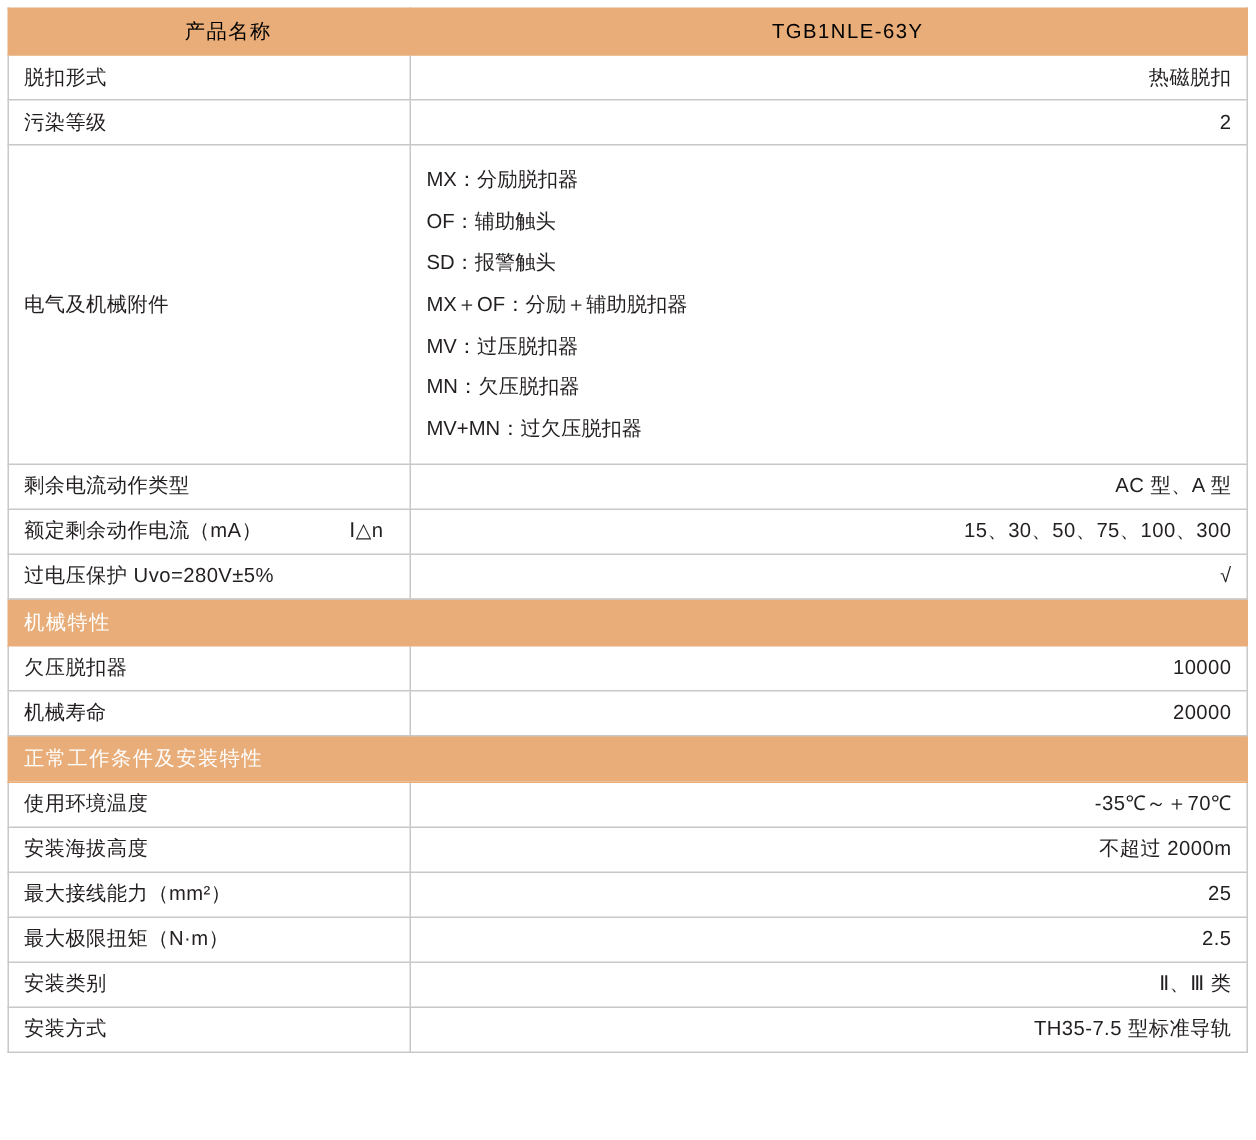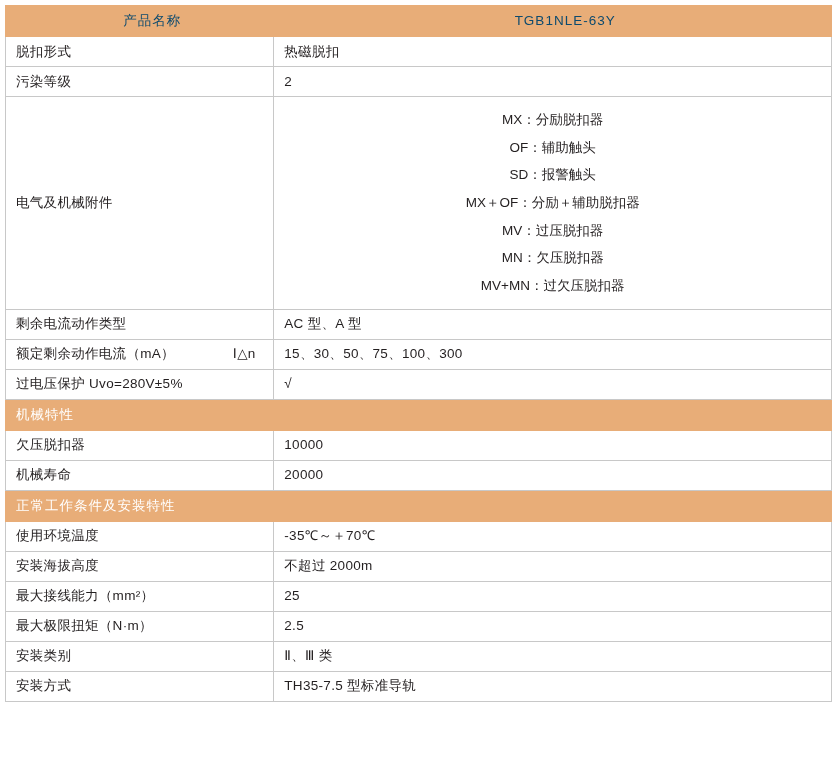--- a/index.html
+++ b/index.html
@@ -28,43 +28,43 @@
     line-height: 1.45;
   }
   .col-label { width: 268px; }
   .col-value { width: 557px; }
 
   td.label {
     text-align: left;
     letter-spacing: 0.3px;
   }
   td.value {
-    text-align: left;
+    text-align: right;
     letter-spacing: 0.3px;
   }
   tr.header-row td {
     background: #e8ad78;
-    color: #0c4a6e;
+    color: #000000;
     text-align: center;
     height: 30px;
     letter-spacing: 1px;
     border-color: #e8ad78;
     padding-left: 35px;
   }
   tr.section-row td {
     background: #e8ad78;
     color: #ffffff;
     text-align: left;
     height: 30px;
     letter-spacing: 1px;
     border-color: #e8ad78;
     margin-left: 10px;
   }
   td.accessories {
-    text-align: center;
+    text-align: left;
     padding: 9px 10px;
     line-height: 2.05;
   }
   td.accessories .acc-line {
     display: block;
     white-space: nowrap;
   }
   .nowrap { white-space: nowrap; }
   .gap-wide { display: inline-block; width: 58px; }
 </style>

